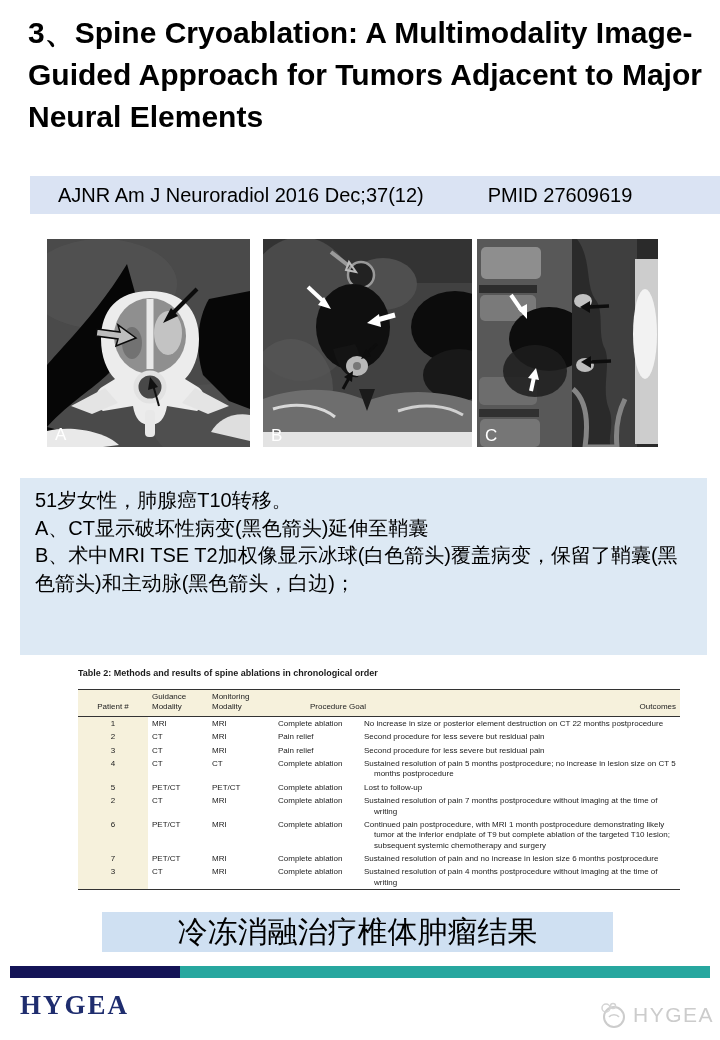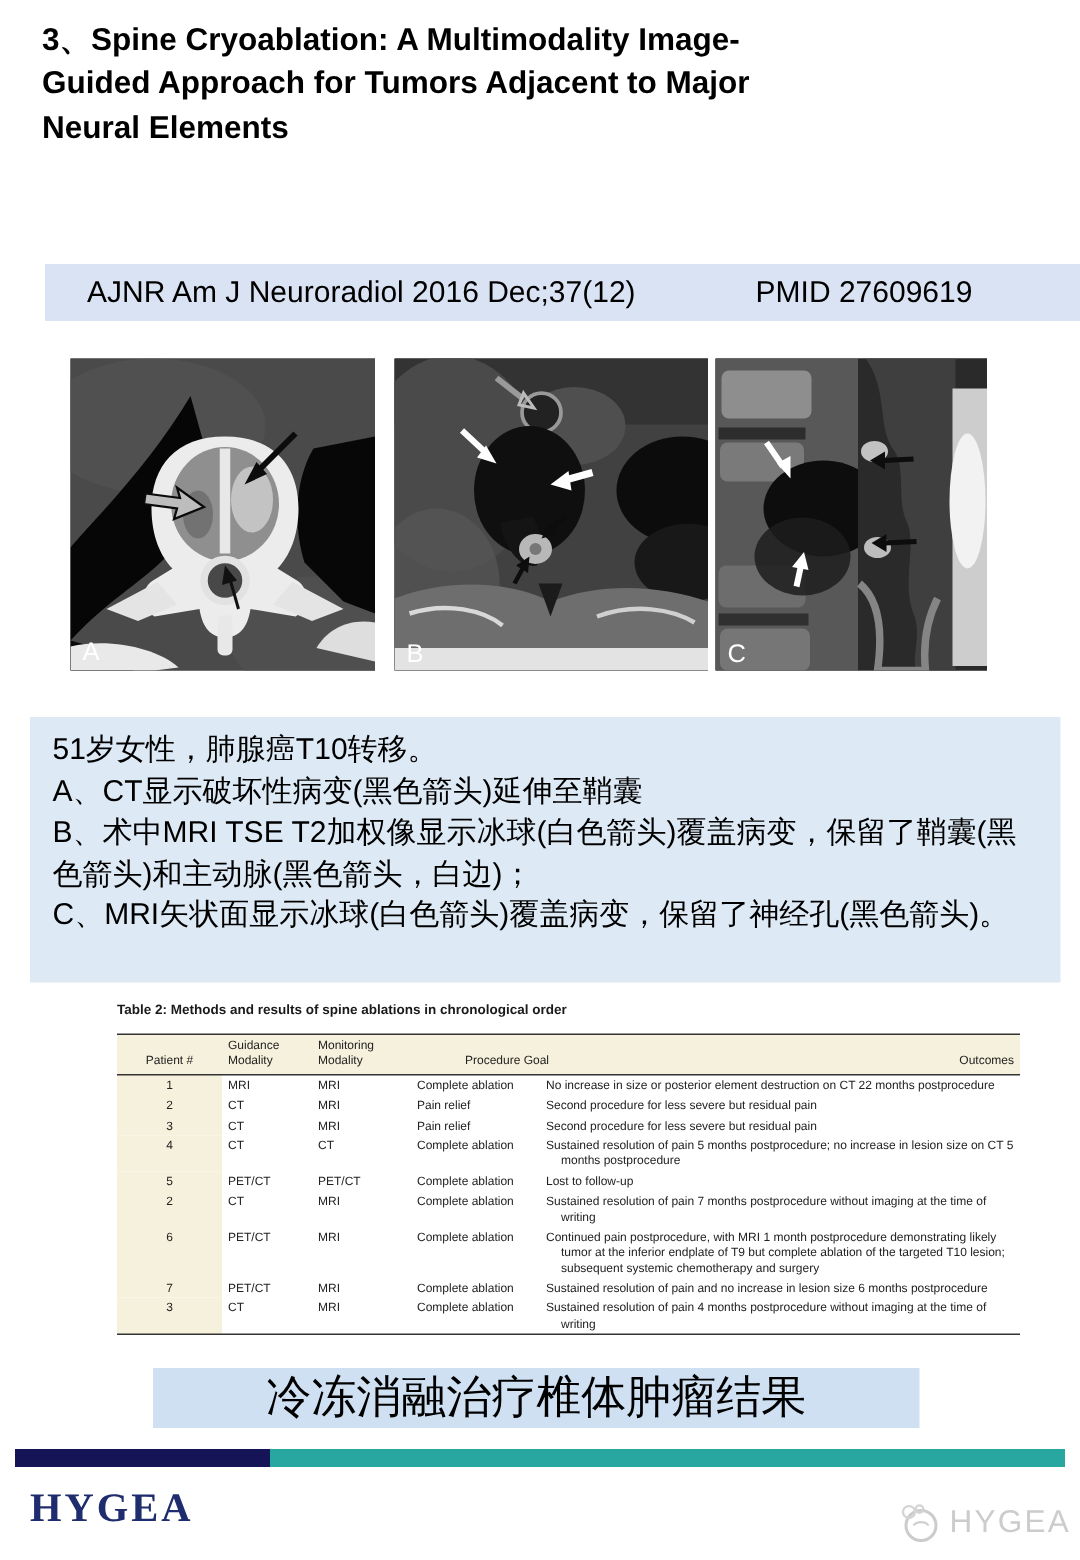--- a/index.html
+++ b/index.html
@@ -1,25 +1,25 @@
 <!DOCTYPE html>
 <html><head>
 <meta charset="utf-8">
 <style>
   html,body{margin:0;padding:0;}
   body{width:720px;height:1040px;background:#ffffff;font-family:"Liberation Sans",sans-serif;color:#000;}
   .slide{position:relative;width:720px;height:1040px;overflow:hidden;background:#fff;}
 
-  .title{position:absolute;left:28px;top:12px;width:682px;font-size:21px;font-weight:bold;
+  .title{position:absolute;left:28px;top:12px;width:682px;font-size:30px;font-weight:bold;
          line-height:1.4;white-space:pre-line;letter-spacing:0px;color:#000;}
 
   .citation-bar{position:absolute;left:30px;top:176px;width:690px;height:38px;background:#dae3f3;
          display:flex;align-items:center;font-size:20px;padding-left:20px;}
   .citation-bar .ref{margin-left:8px;}
-  .citation-bar .pmid{margin-left:80px;}
+  .citation-bar .pmid{margin-left:64px;}
 
   .figures{position:absolute;left:0;top:239px;width:720px;height:208px;}
   .fig{position:absolute;top:0;height:208px;background:#000;}
   .fig svg{display:block;width:100%;height:100%;}
   .fig-a{left:47px;width:203px;}
   .fig-b{left:263px;width:209px;}
   .fig-c{left:477px;width:181px;}
 
   .desc-box{position:absolute;left:20px;top:478px;width:687px;height:177px;background:#dde9f4;
          box-sizing:border-box;padding:9px 15px;font-size:20px;line-height:1.38;}
@@ -182,21 +182,20 @@
         <text x="8" y="202" font-size="17" fill="#ffffff">C</text>
       </svg>
     </div>
   </div>
 
   <div class="desc-box">
     <div>
         <div>51岁女性，肺腺癌T10转移。</div>
         <div>A、CT显示破坏性病变(黑色箭头)延伸至鞘囊</div>
         <div>B、术中MRI TSE T2加权像显示冰球(白色箭头)覆盖病变，保留了鞘囊(黑色箭头)和主动脉(黑色箭头，白边)；</div>
-        <div>C、MRI矢状面显示冰球(白色箭头)覆盖病变，保留了神经孔(黑色箭头)。</div>
       </div>
   </div>
 
   <div class="table-wrap">
     <div class="table-title">Table 2: Methods and results of spine ablations in chronological order</div>
     <table class="ablation">
       <thead>
         <tr>
             <th class="c0">Patient #</th>
             <th class="c1">Guidance

